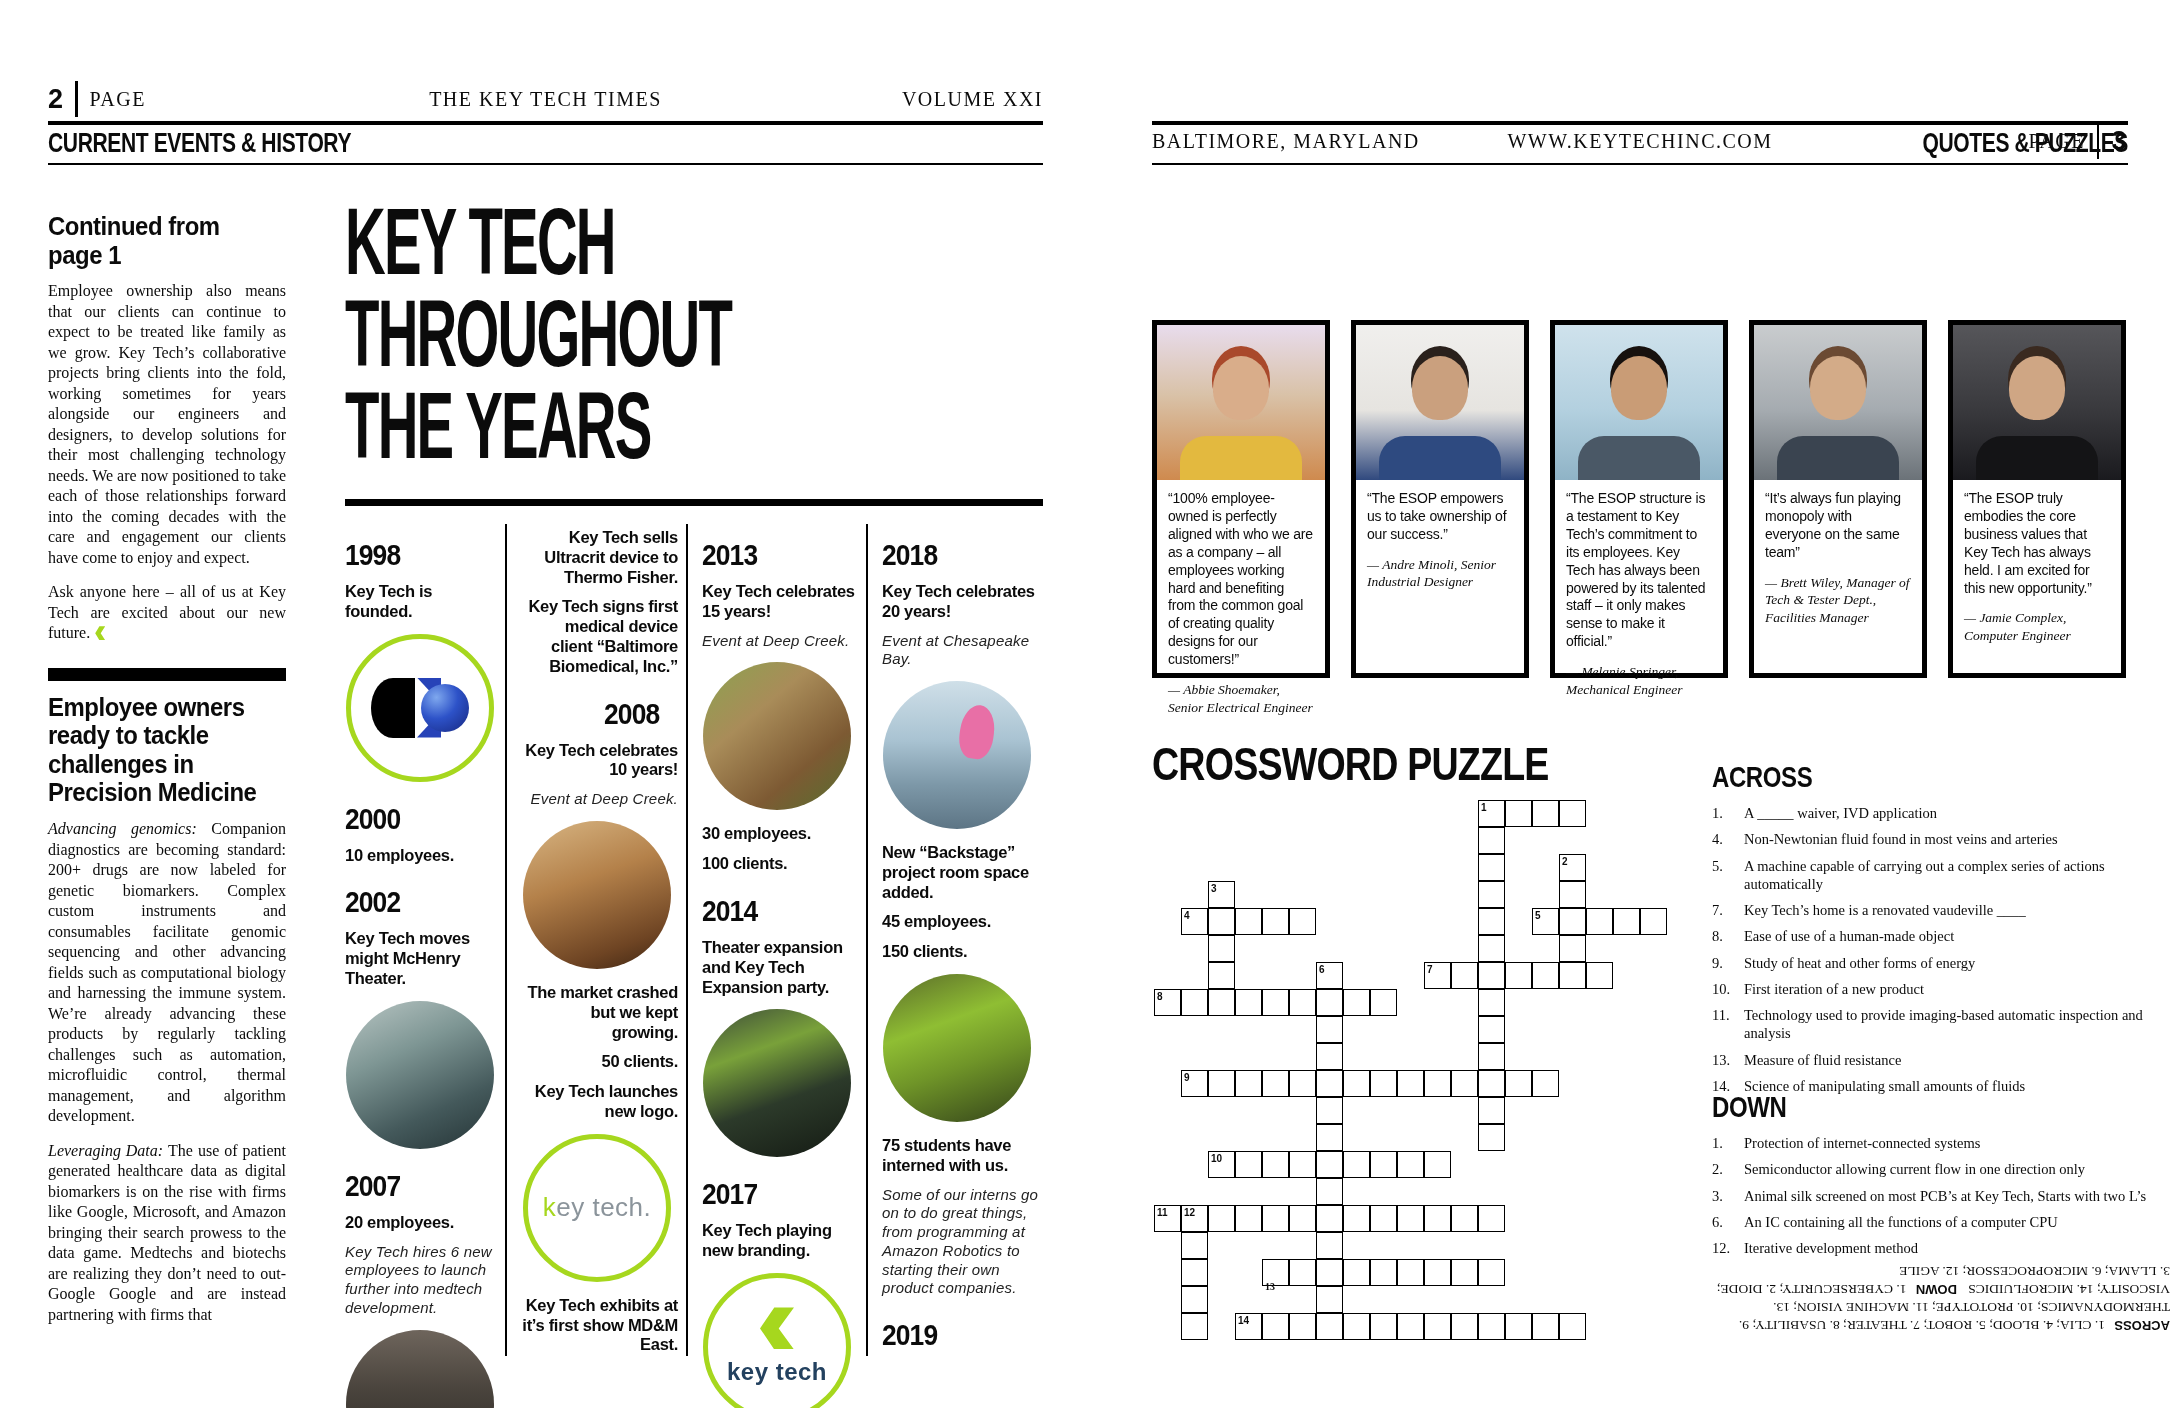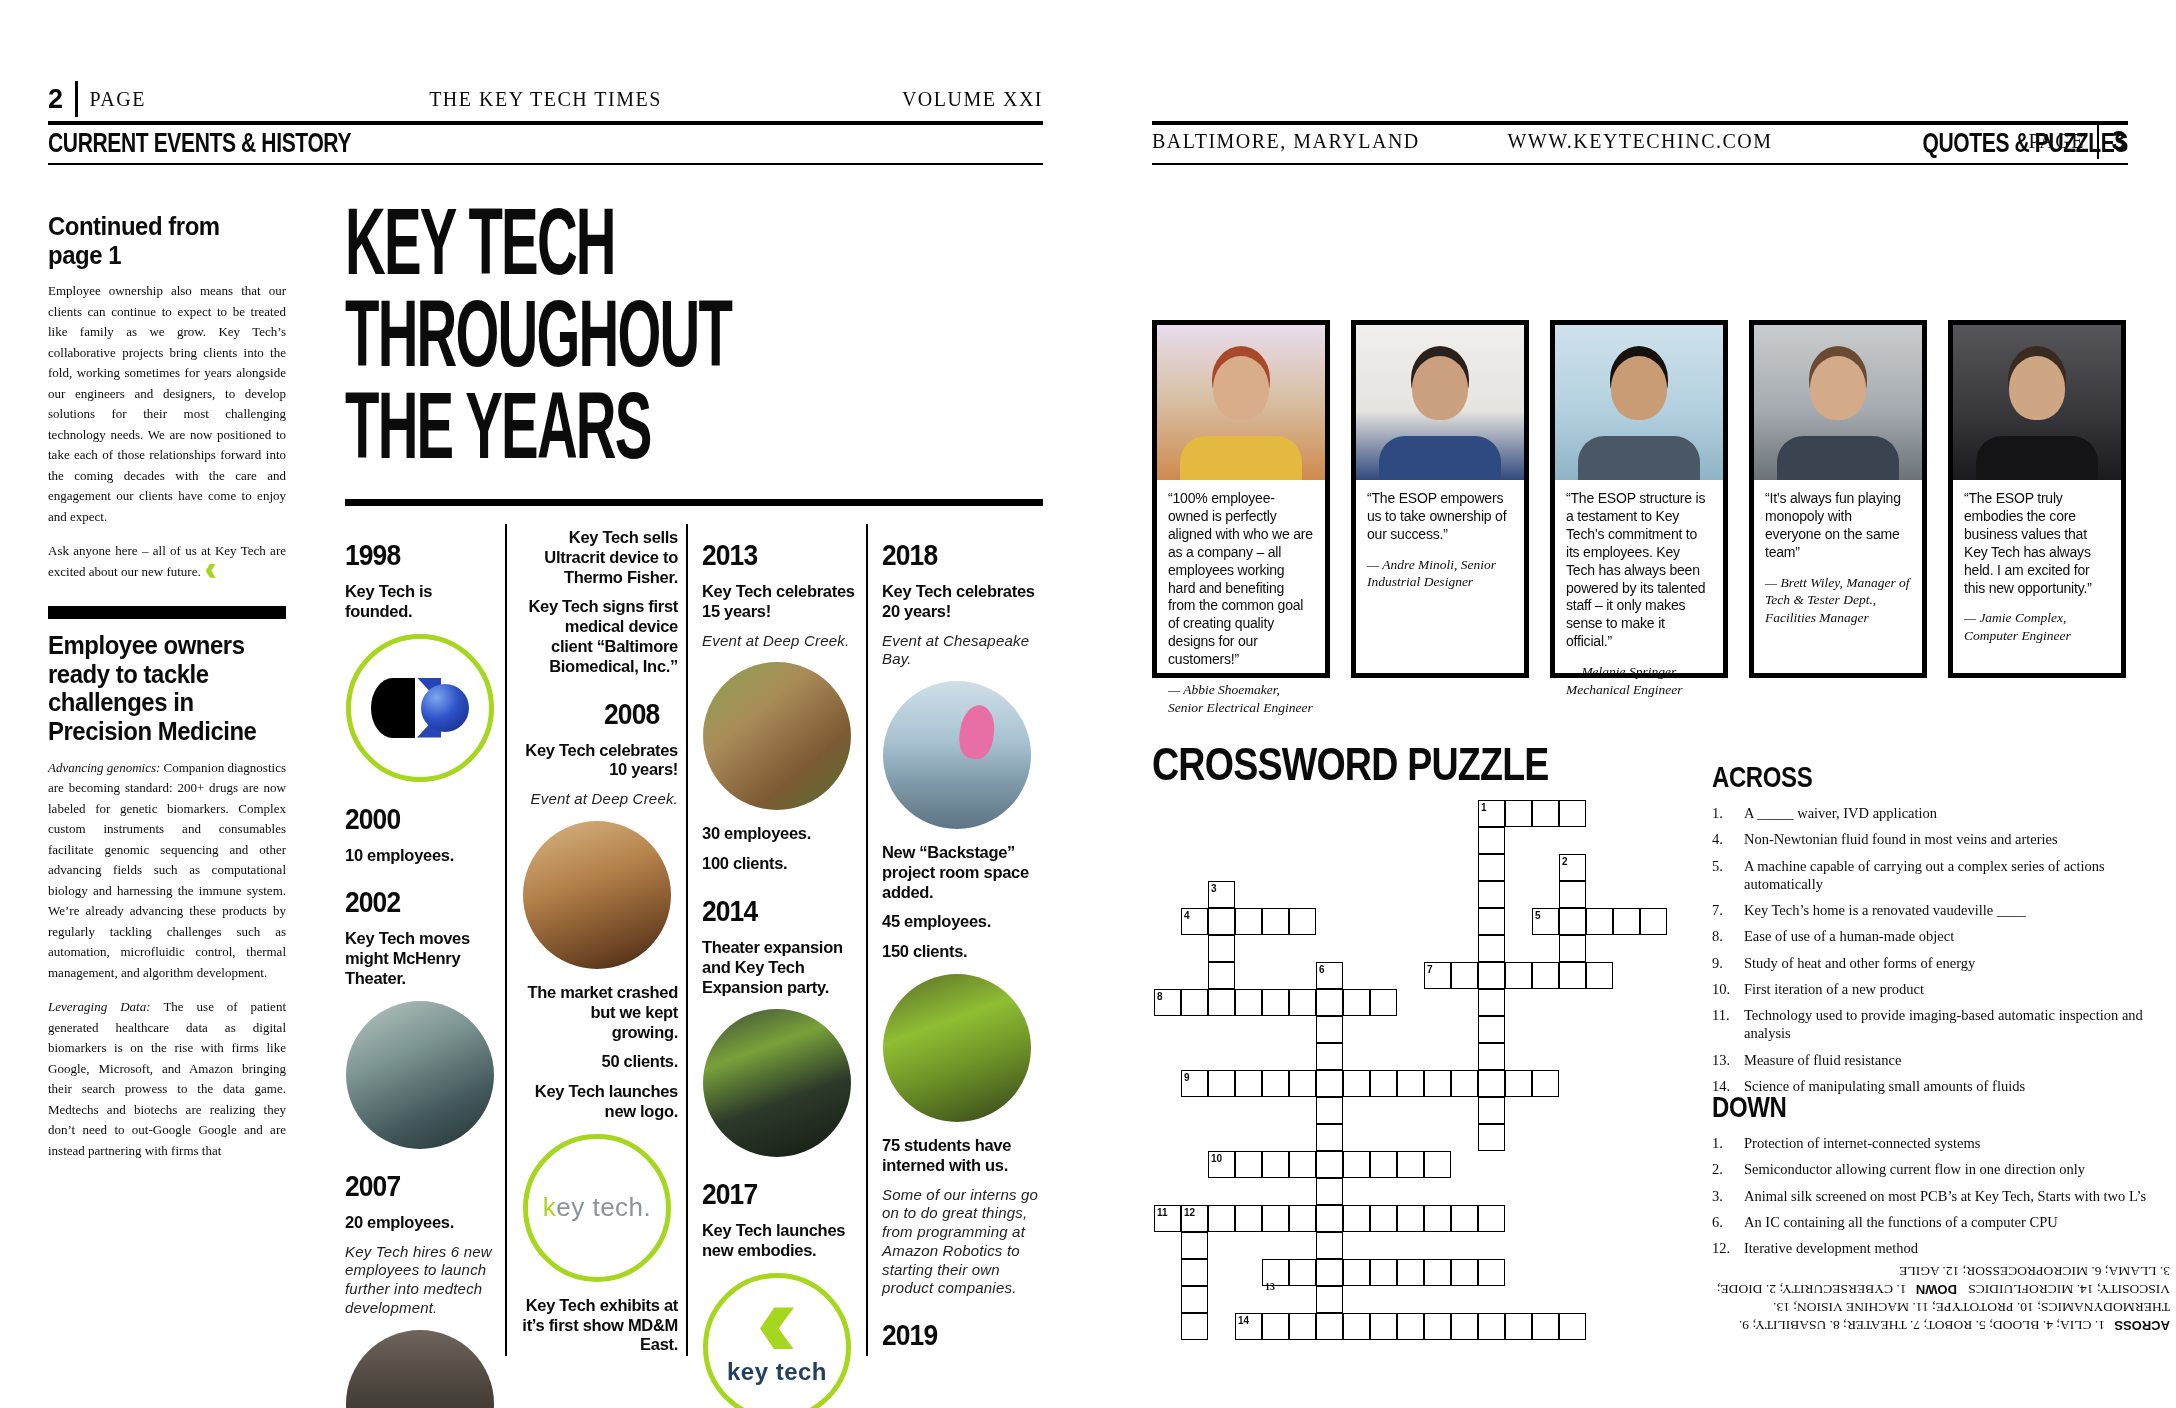--- a/index.html
+++ b/index.html
@@ -17,21 +17,21 @@
   .rule-heavy{height:3.5px;background:#000;}
   .rule-thin{height:2px;background:#000;}
   .section-title{font-family:"Liberation Sans",sans-serif;font-weight:800;font-size:27px;
                  letter-spacing:-0.5px;transform:scaleX(.78);transform-origin:left;white-space:nowrap;}
   .section-title.right{transform-origin:right;text-align:right;}
 
   
   .article-col{width:238px;}
   .art-title{font-family:"Liberation Sans",sans-serif;font-weight:800;font-size:26px;line-height:1.1;
              letter-spacing:-0.5px;transform:scaleX(.92);transform-origin:left;margin:12px 0 12px;}
-  .body-p{font-size:13px;line-height:20.5px;text-align:justify;margin:12px 0 14px;}
+  .body-p{font-size:16px;line-height:20.5px;text-align:justify;margin:12px 0 14px;}
   .lead{font-style:italic;}
   .black-bar{height:13px;background:#000;margin:24px 0 8px;}
   .chev-inline{display:inline-block;width:10px;height:14px;background:#a6d71e;margin-left:5px;vertical-align:-2px;
                clip-path:polygon(100% 0,42% 0,0 50%,42% 100%,100% 100%,55% 50%);}
 
   
   .tl-headline div{font-family:"Liberation Sans",sans-serif;font-weight:800;font-size:94px;line-height:.98;
                    letter-spacing:-3px;transform:scaleX(.60);transform-origin:left;white-space:nowrap;}
   .headline-rule{height:7px;background:#000;}
   .tl-divider{width:2px;background:#000;}
@@ -195,21 +195,21 @@
       <div class="tl-year" data-name="timeline-year">2013</div>
       <div class="tl-bold" data-name="timeline-event">Key Tech celebrates 15 years!</div>
       <div class="tl-italic" data-name="timeline-caption">Event at Deep Creek.</div>
       <div class="tl-photo" data-name="deep-creek-2013-photo"></div>
       <div class="tl-bold" data-name="timeline-event">30 employees.</div>
       <div class="tl-bold" data-name="timeline-event">100 clients.</div>
       <div class="tl-year" data-name="timeline-year">2014</div>
       <div class="tl-bold" data-name="timeline-event">Theater expansion and Key Tech Expansion party.</div>
       <div class="tl-photo" data-name="expansion-party-photo"></div>
       <div class="tl-year" data-name="timeline-year">2017</div>
-      <div class="tl-bold" data-name="timeline-event">Key Tech launches new embodies.</div>
+      <div class="tl-bold" data-name="timeline-event">Key Tech playing new branding.</div>
       <div class="tl-photo tl-logo" data-name="key-tech-2017-logo">
         <div class="logo-new-chev" data-name="chevron-icon"></div>
         <div class="logo-new-text" data-name="logo-wordmark">key tech</div>
       </div>
     </div>
   <div class="abs tl-divider" style="left:866px;top:524px;height:832px;" data-name="timeline-divider-3"></div>
   <div class="tl-col" style="left:882px;width:158px;" data-name="timeline-column-4">
       <div class="tl-year" data-name="timeline-year">2018</div>
       <div class="tl-bold" data-name="timeline-event">Key Tech celebrates 20 years!</div>
       <div class="tl-italic" data-name="timeline-caption">Event at Chesapeake Bay.</div>

